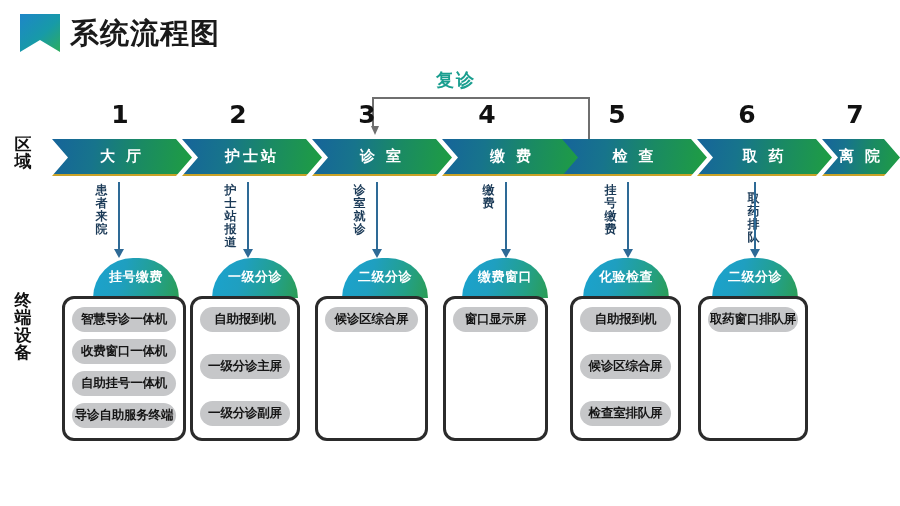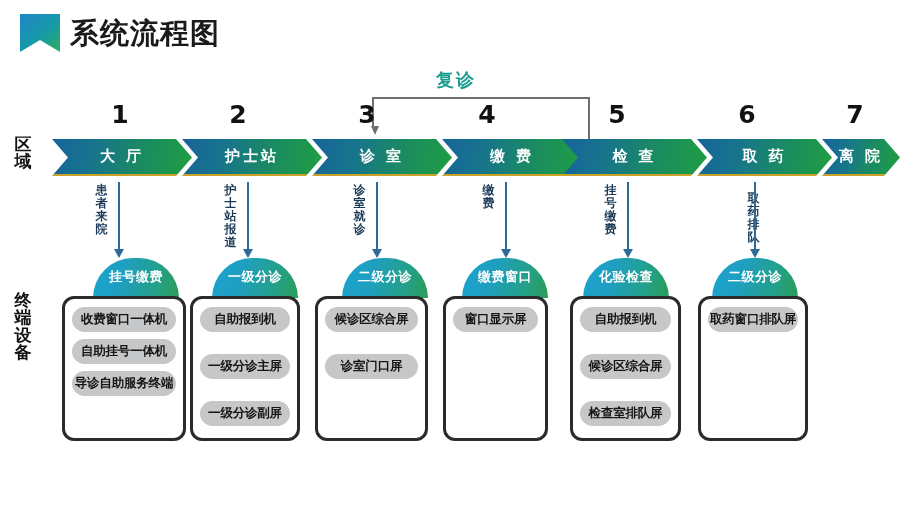--- a/index.html
+++ b/index.html
@@ -141,38 +141,38 @@
       <div class="stage-num" style="left: 732px;">6</div>
       <div class="chev" style="left: 697px; width: 135px;">取 药</div>
       <div class="stage-num" style="left: 840px;">7</div>
       <div class="chev" style="left: 822px; width: 78px;">离 院</div>
     </div>
   <div id="layer-groups">
       <div class="vnote" style="left: 94px; top: 184px;">患者来院</div>
       <div class="varrow" style="left: 118px; top: 182px; height: 68px;"></div>
       <div class="cap" style="left: 93px; top: 258px; width: 86px;">挂号缴费</div>
       <div class="tbox" style="left: 62px; top: 296px; width: 124px; height: 145px;">
+        <div class="pill">智慧导诊一体机</div>
         <div class="pill">收费窗口一体机</div>
         <div class="pill">自助挂号一体机</div>
         <div class="pill">导诊自助服务终端</div>
       </div>
       <div class="vnote" style="left: 223px; top: 184px;">护士站报道</div>
       <div class="varrow" style="left: 247px; top: 182px; height: 68px;"></div>
       <div class="cap" style="left: 212px; top: 258px; width: 86px;">一级分诊</div>
       <div class="tbox" style="left: 190px; top: 296px; width: 110px; height: 145px;">
         <div class="pill sparse">自助报到机</div>
         <div class="pill sparse">一级分诊主屏</div>
         <div class="pill sparse">一级分诊副屏</div>
       </div>
       <div class="vnote" style="left: 352px; top: 184px;">诊室就诊</div>
       <div class="varrow" style="left: 376px; top: 182px; height: 68px;"></div>
       <div class="cap" style="left: 342px; top: 258px; width: 86px;">二级分诊</div>
       <div class="tbox" style="left: 315px; top: 296px; width: 113px; height: 145px;">
         <div class="pill sparse">候诊区综合屏</div>
-        <div class="pill sparse">诊室门口屏</div>
       </div>
       <div class="vnote" style="left: 481px; top: 184px;">缴费</div>
       <div class="varrow" style="left: 505px; top: 182px; height: 68px;"></div>
       <div class="cap" style="left: 462px; top: 258px; width: 86px;">缴费窗口</div>
       <div class="tbox" style="left: 443px; top: 296px; width: 105px; height: 145px;">
         <div class="pill sparse">窗口显示屏</div>
       </div>
       <div class="vnote" style="left: 603px; top: 184px;">挂号缴费</div>
       <div class="varrow" style="left: 627px; top: 182px; height: 68px;"></div>
       <div class="cap" style="left: 583px; top: 258px; width: 86px;">化验检查</div>

